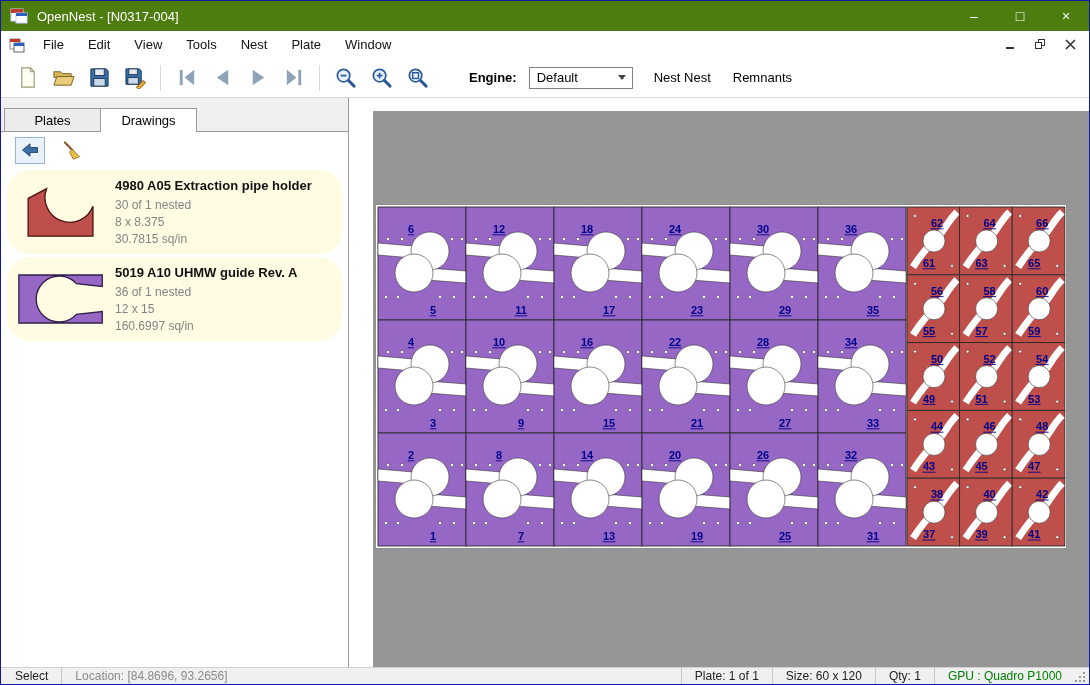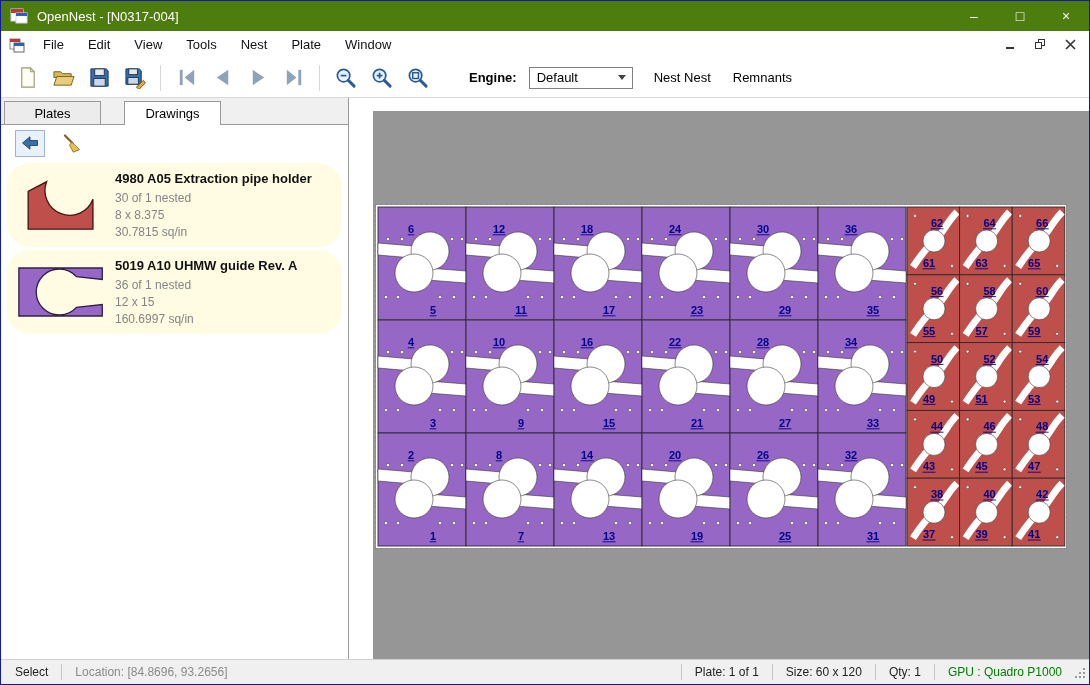--- a/index.html
+++ b/index.html
@@ -55,21 +55,21 @@
     border-top:5px solid #444; margin-right:6px;
   }
   .tool-text { padding:6px 11px; }
   .tool-text.first { margin-left:10px; }
   
   .content { flex:1; display:flex; min-height:0; }
   .sidebar {
     width:348px; flex:0 0 auto; background:#fff; border-right:1px solid #9a9a9a;
     display:flex; flex-direction:column;
   }
-  .tabs { display:flex; padding:3px 0 0 3px; background:#f0f0f0; border-bottom:1px solid #9a9a9a;gap:24px; }
+  .tabs { display:flex; padding:10px 0 0 3px; background:#f0f0f0; border-bottom:1px solid #9a9a9a; }
   .tab {
     min-width:97px; text-align:center; font-size:13px; padding:4px 8px 3px;
     border:1px solid #9a9a9a; border-bottom:none; background:#ececec; margin-right:-1px;
     position:relative;
   }
   .tab.active { background:#fff; margin-bottom:-1px; padding-bottom:4px; z-index:2; }
   .side-toolbar { height:36px; display:flex; align-items:center; gap:12px; padding-left:14px; flex:0 0 auto; }
   .side-btn { width:30px; height:27px; display:flex; align-items:center; justify-content:center; background:transparent; border:none; padding:0; }
   .side-btn.boxed { border:1px solid #98b4d8; background:#e9f1fb; }
   .side-btn svg { width:20px; height:20px; }
@@ -83,21 +83,21 @@
   .canvas { flex:1; position:relative; background:#fff; overflow:hidden; }
   .canvas-gray { position:absolute; left:24px; top:13px; right:0; bottom:0; background:#969696; }
   .plate {
     position:absolute; left:27px; top:107px; width:690px; height:343px;
     background:#fff; outline:1px dashed #8a8a8a;
   }
   .plate svg { position:absolute; left:0; top:0; width:690px; height:343px; }
   .part-num { font-family:"Liberation Sans", sans-serif; font-size:11px; font-weight:bold; fill:#00008b; }
   
   .statusbar {
-    height:25px; background:#f0f0f0; border-top:1px solid #d0d0d0;
+    height:17px; background:#f0f0f0; border-top:1px solid #d0d0d0;
     display:flex; align-items:center; font-size:12px; color:#222;
     padding-left:10px; flex:0 0 auto;
   }
   .s-sep { width:1px; height:16px; background:#c6c6c6; margin:0 9px; flex:0 0 auto; }
   .muted { color:#8a8a8a; }
   .status-right { margin-left:auto; display:flex; align-items:center; }
   .status-cell { padding:0 4px; }
   .gpu { font-weight:normal; }
   .grip { margin-left:8px; margin-right:2px; display:flex; align-self:flex-end; }
 </style>

